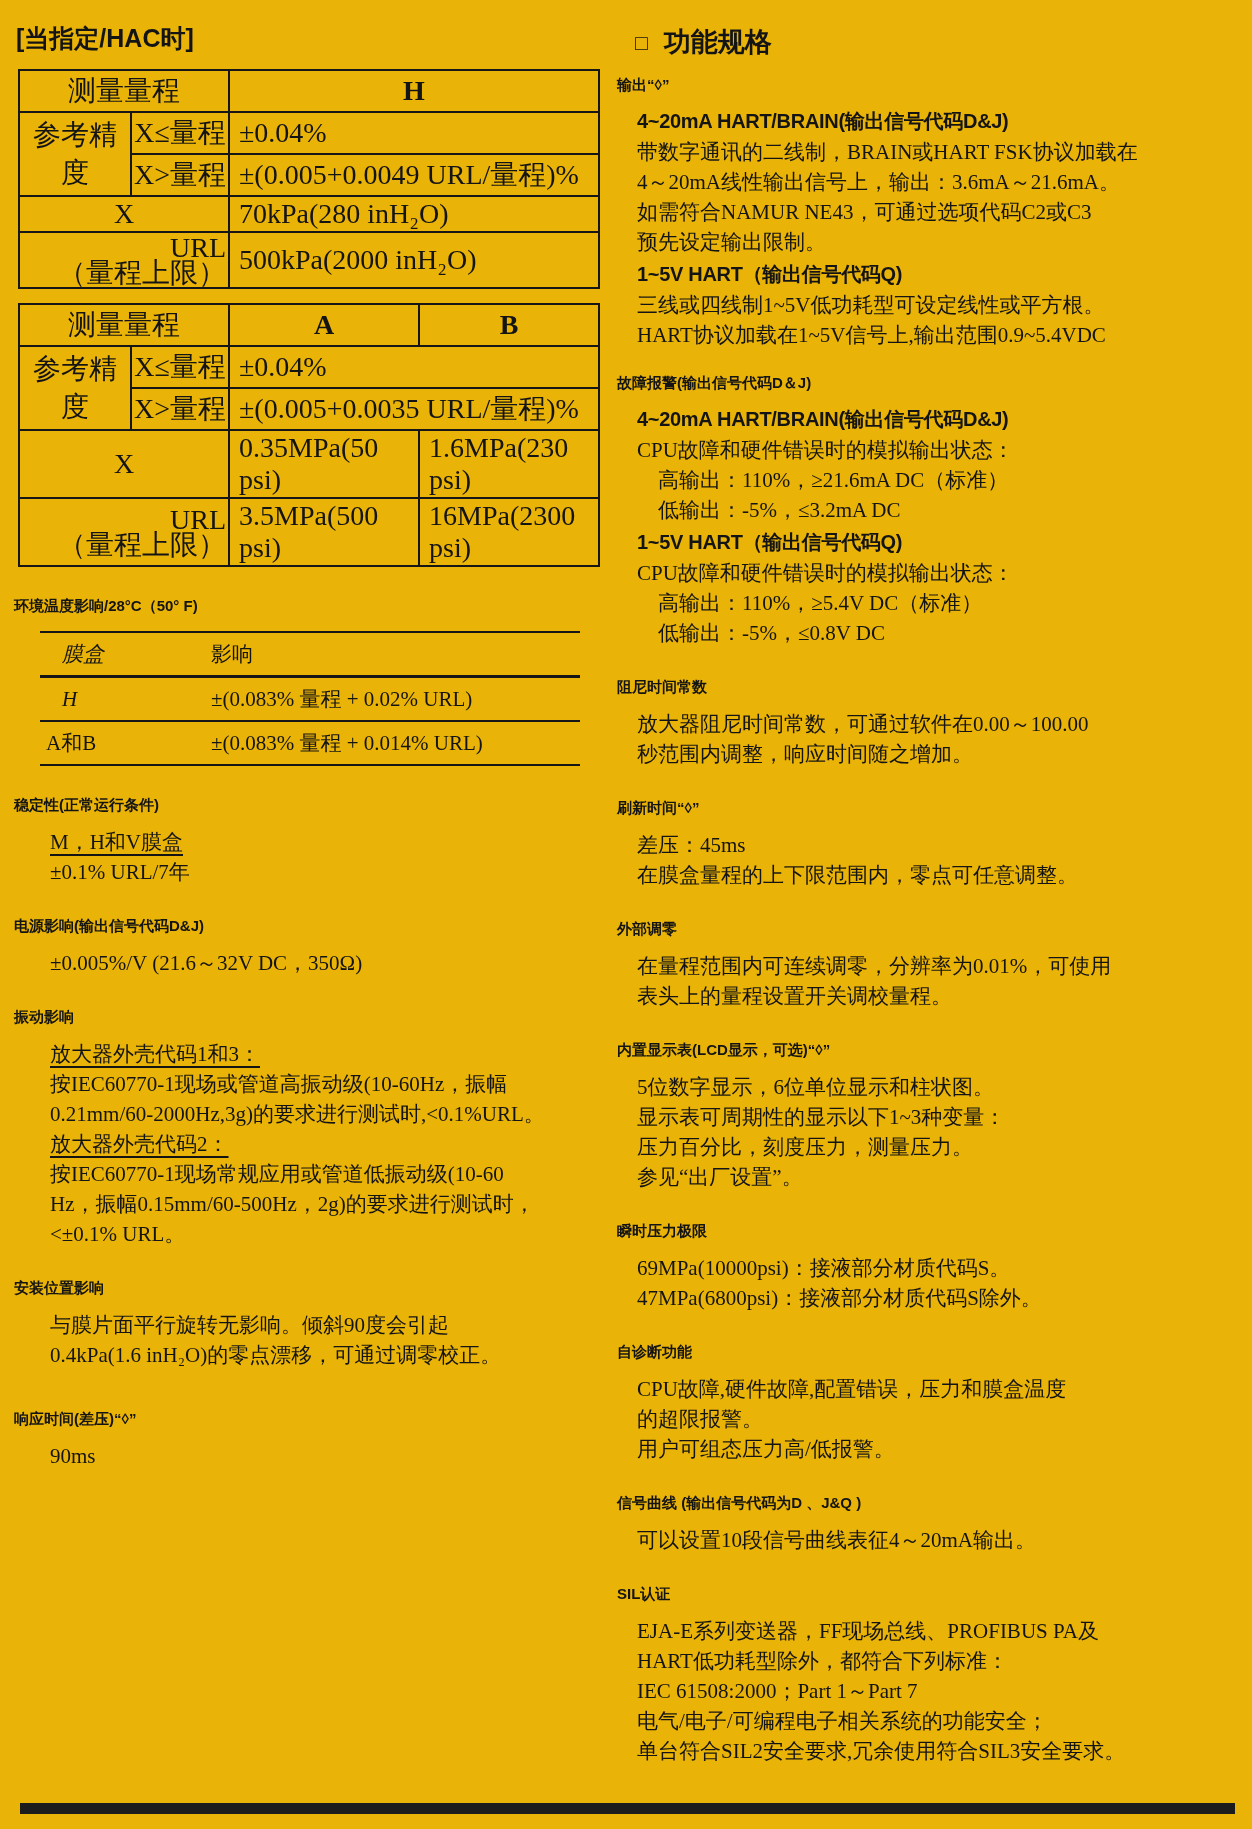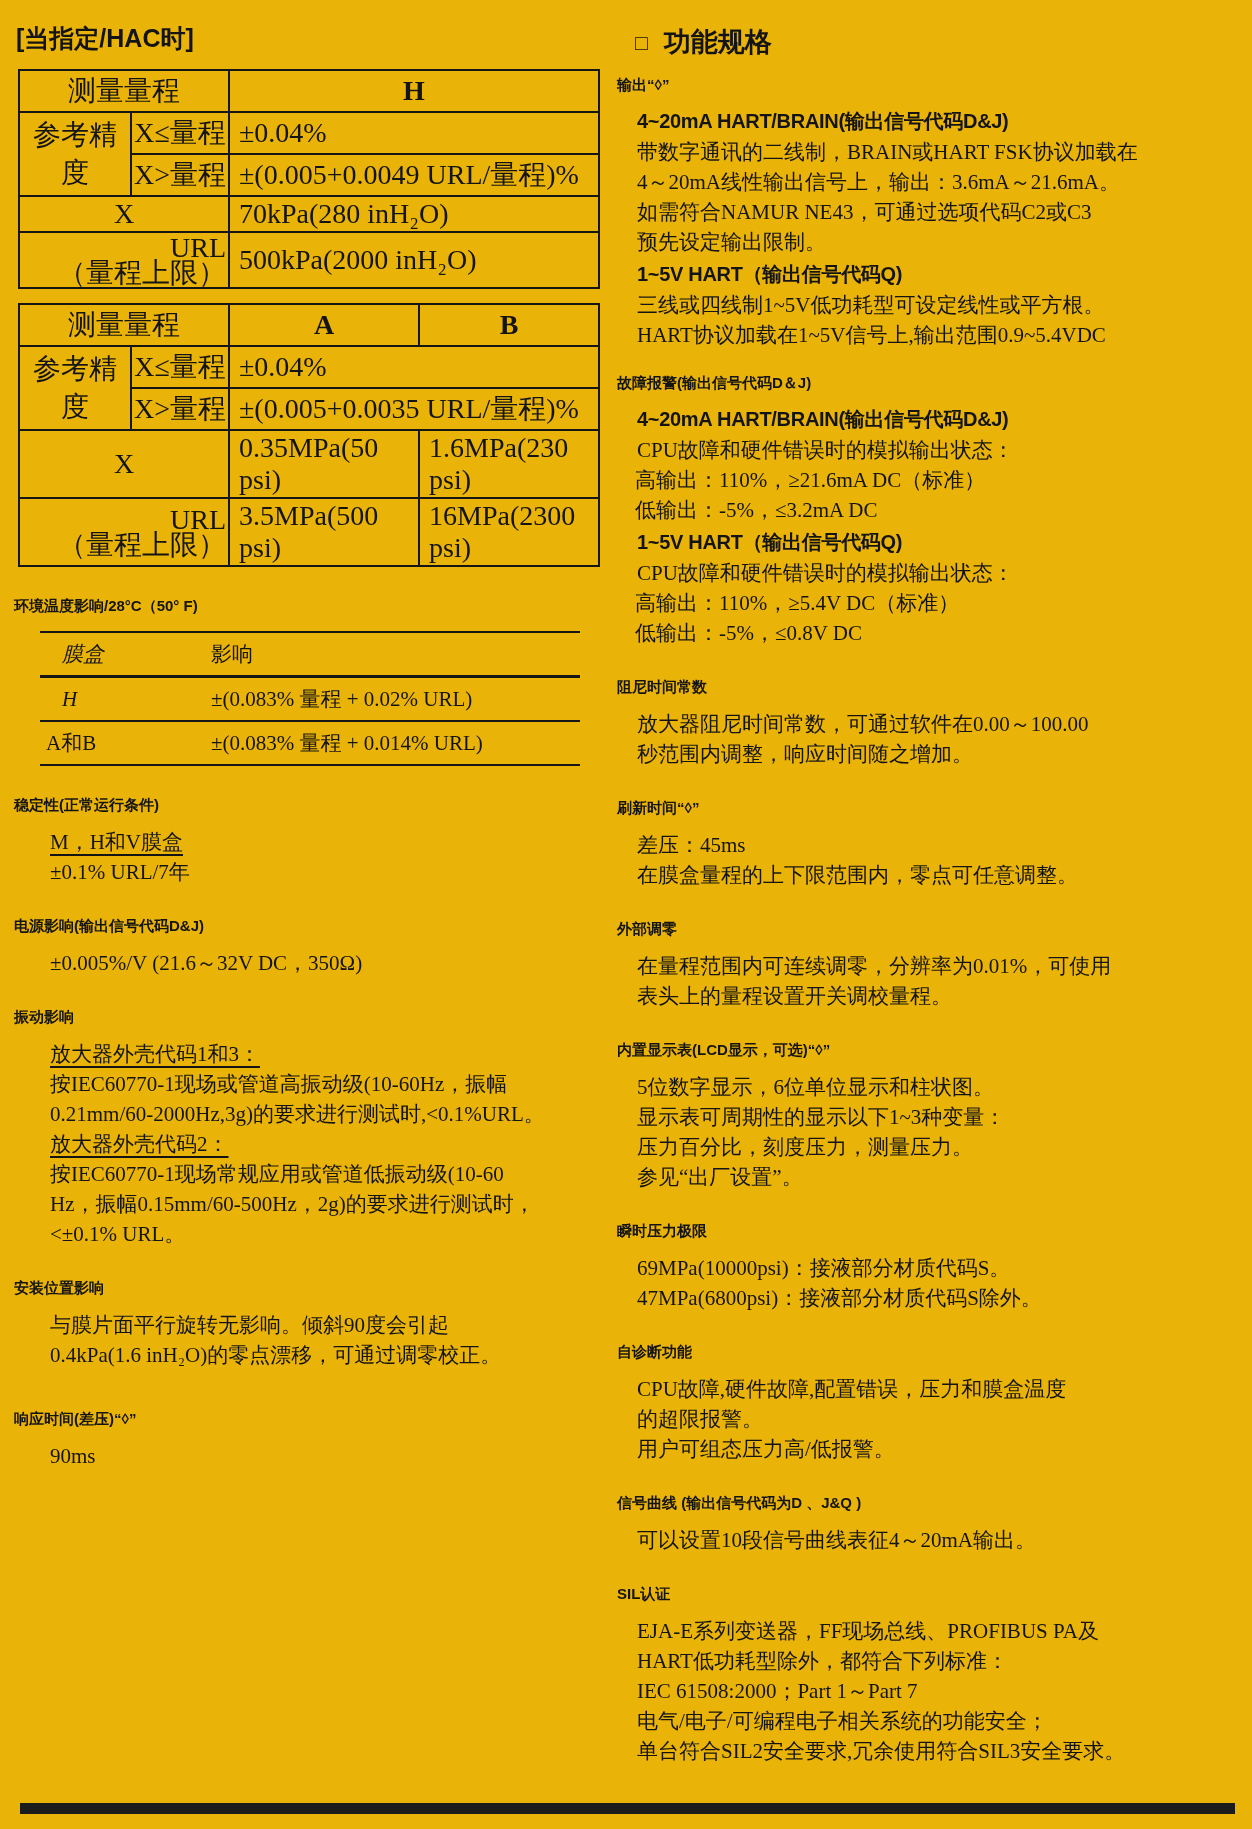--- a/index.html
+++ b/index.html
@@ -26,21 +26,21 @@
   }
   .sec-h.first { margin-top:10px; }
   .sub-h {
     font-family:"Liberation Sans", sans-serif; font-weight:700;
     font-size:20px; letter-spacing:-0.3px; margin:3px 0 2px 0; line-height:28px;
   }
   .body { font-size:21px; line-height:30px; }
   .pre  { white-space:pre-line; }
   .ind-l { margin-left:36px; }   
   .ind-r { margin-left:20px; }   
-  .ind2  { margin-left:18px; }   
+  .ind2  { margin-left:41px; }   
   .ul { text-decoration:underline; text-underline-offset:5px; }
 
   table.tbl { border-collapse:collapse; table-layout:fixed; margin:14px 0 0 4px; }
   table.tbl td {
     border:2px solid #161616; font-size:28px; padding:1px 9px;
     vertical-align:middle; overflow:hidden;
   }
   table.tbl td.c { text-align:center; padding:1px 2px; }
   table.tbl td.bold { font-weight:700; }
   .t2 { margin-top:30px; }

